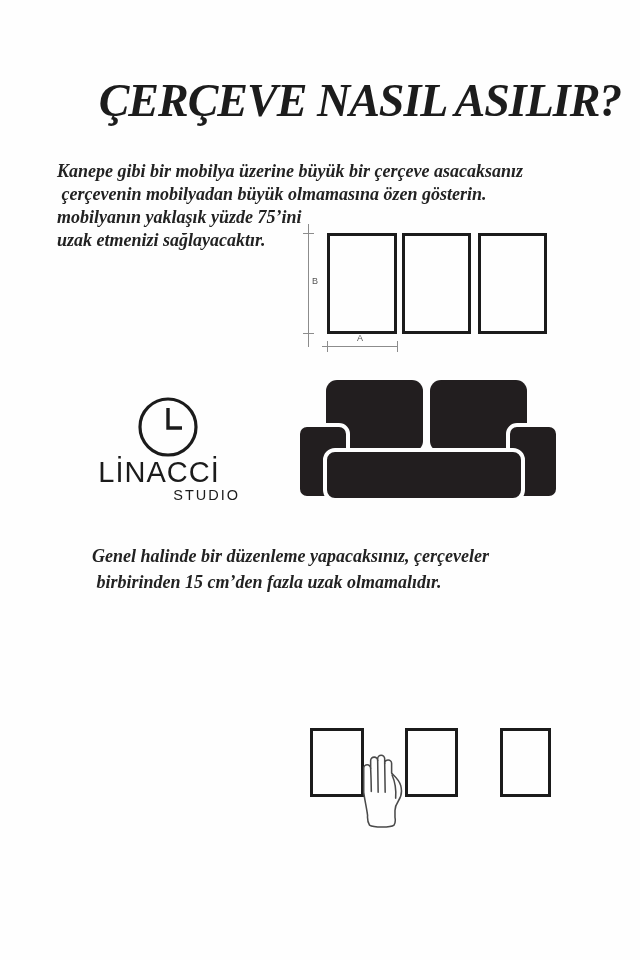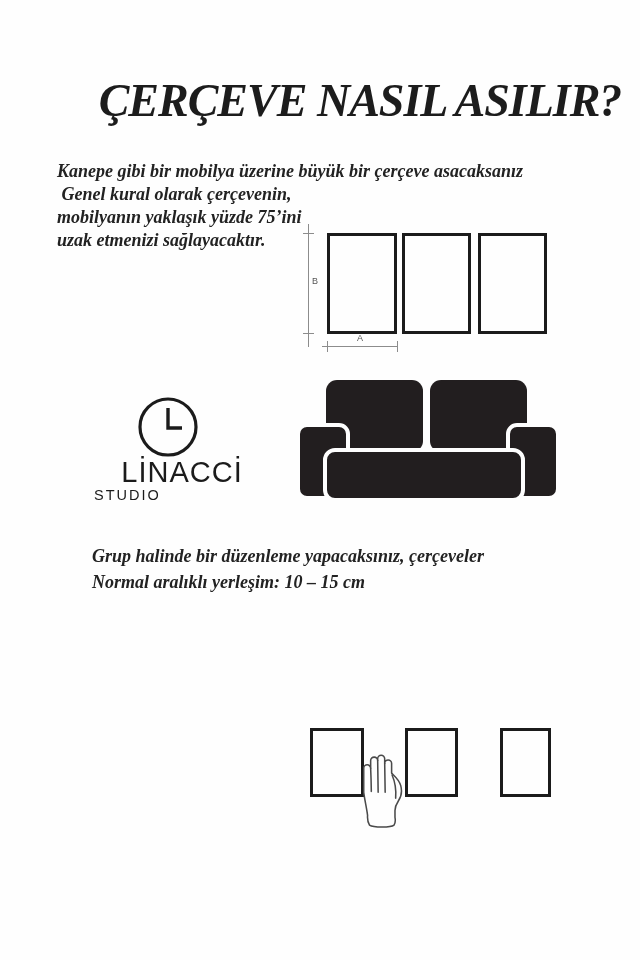--- a/index.html
+++ b/index.html
@@ -41,40 +41,40 @@
   }
   .label-b { left:312px; top:276px; }
   .label-a { left:357px; top:333px; }
 
   .svg-abs { position:absolute; }
   .sofa-svg  { left:292px; top:372px; }
   .clock-svg { left:136px; top:395px; }
   .hand-svg  { left:357px; top:749px; }
 
   .logo-name {
-    position:absolute; left:109px; top:458px; width:146px; text-align:center;
+    position:absolute; left:86px; top:458px; width:146px; text-align:center;
     font-family:"Liberation Sans", sans-serif; font-size:29px;
     letter-spacing:1px; color:#1b1b1b; font-weight:400; line-height:1;
   }
   .logo-sub {
-    position:absolute; left:94px; top:488px; width:146px; text-align:left;
+    position:absolute; left:94px; top:488px; width:146px; text-align:right;
     font-family:"Liberation Sans", sans-serif; font-size:14.5px;
     letter-spacing:2px; color:#1b1b1b; font-weight:400; line-height:1;
   }
 </style>
 </head>
 <body>
 
 <div class="page">
 
   <div class="title">ÇERÇEVE NASIL ASILIR?</div>
 
   <div class="para intro">
     <div class="line">Kanepe gibi bir mobilya üzerine büyük bir çerçeve asacaksanız</div>
-    <div class="line"> Genel kural olarak çerçevenin,</div>
+    <div class="line"> çerçevenin mobilyadan büyük olmamasına özen gösterin.</div>
     <div class="line">mobilyanın yaklaşık yüzde 75’ini</div>
     <div class="line">uzak etmenizi sağlayacaktır.</div>
   </div>
 
   <div class="dim dim-v"></div>
   <div class="dim dim-v-t1"></div>
   <div class="dim dim-v-t2"></div>
   <div class="dim-label label-b">B</div>
 
   <div class="frame f-big1"></div>
@@ -97,22 +97,22 @@
   </svg>
 
   <svg class="svg-abs clock-svg" width="64" height="64" viewBox="0 0 64 64">
     <circle cx="32" cy="32" r="28" fill="none" stroke="#1b1b1b" stroke-width="3.2"></circle>
     <polyline points="32,13 32,33 46,33" fill="none" stroke="#1b1b1b" stroke-width="3.4"></polyline>
   </svg>
   <div class="logo-name">LİNACCİ</div>
   <div class="logo-sub">STUDIO</div>
 
   <div class="para rules">
-    <div class="line">Grup halinde bir düzenleme yapacaksınız, çerçeveler</div>
-    <div class="line">Normal aralıklı yerleşim: 10 – 15 cm</div>
+    <div class="line">Genel halinde bir düzenleme yapacaksınız, çerçeveler</div>
+    <div class="line"> birbirinden 15 cm’den fazla uzak olmamalıdır.</div>
   </div>
 
   <div class="frame f-sm1"></div>
   <div class="frame f-sm2"></div>
   <div class="frame f-sm3"></div>
 
   <svg class="svg-abs hand-svg" width="50" height="79" viewBox="0 0 52 80">
     <g stroke="#4a4a4a" stroke-width="1.6" stroke-linejoin="round" stroke-linecap="round">
       <path fill="#fefefe" d="
         M 13 78

